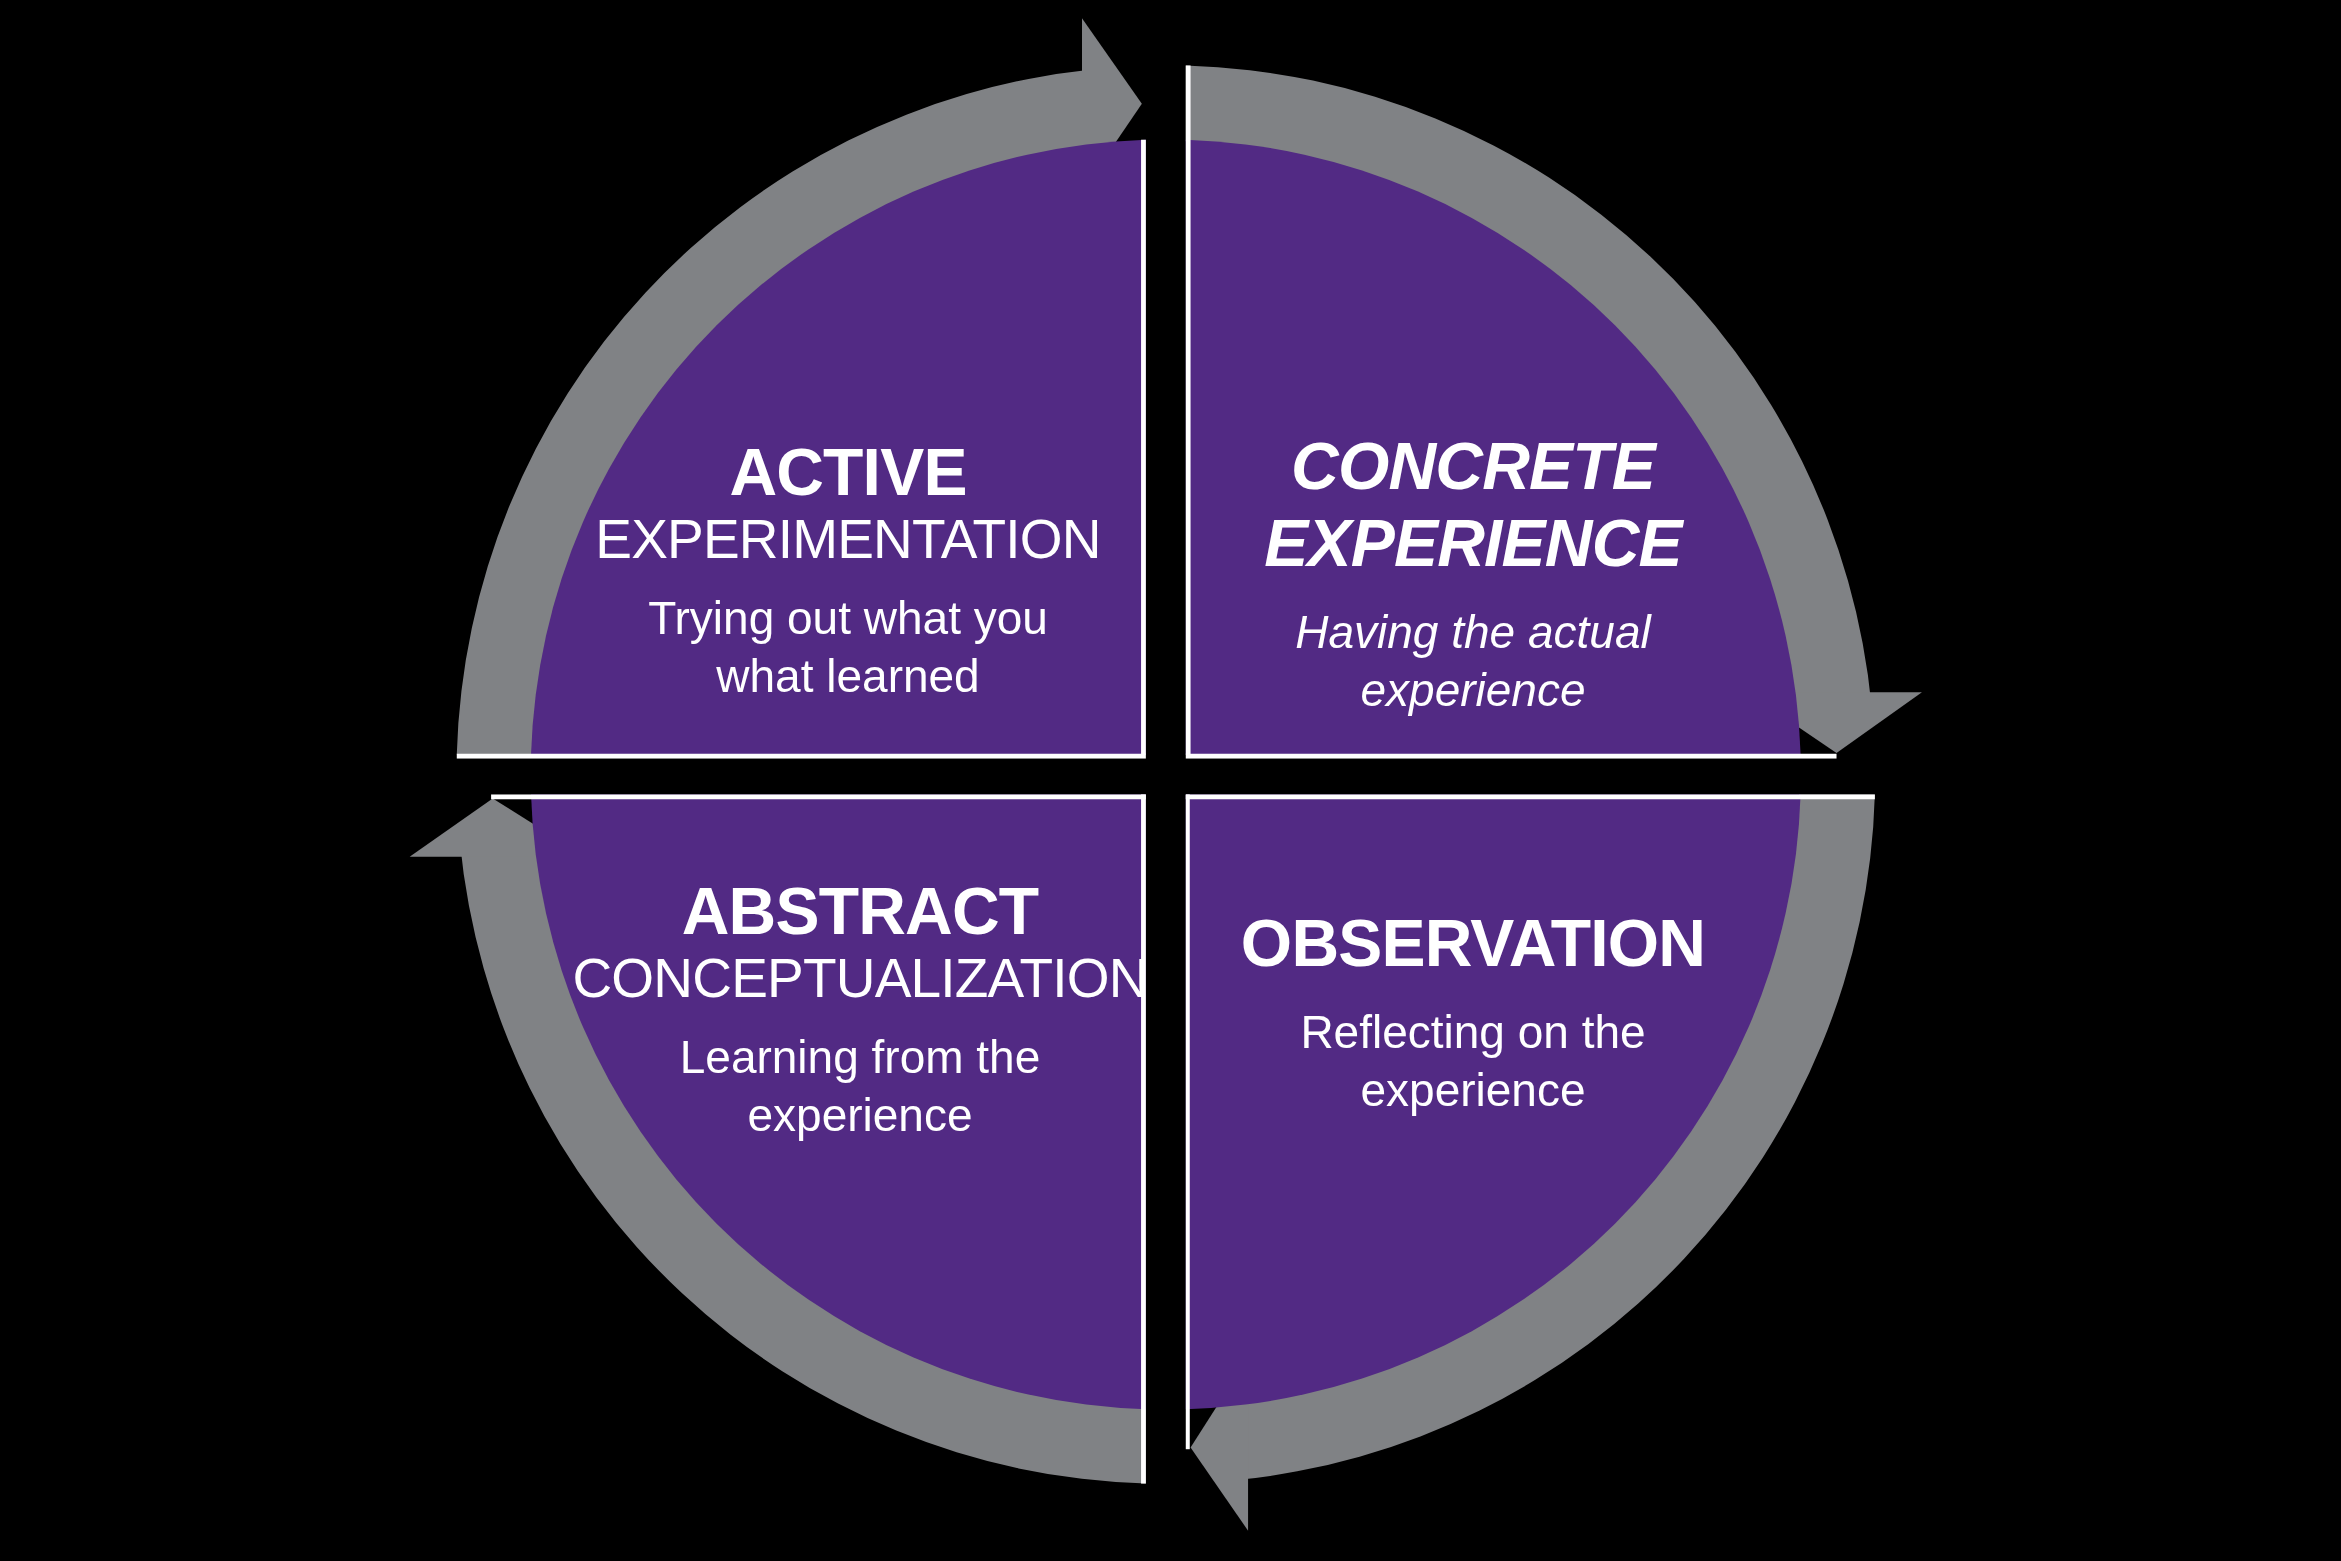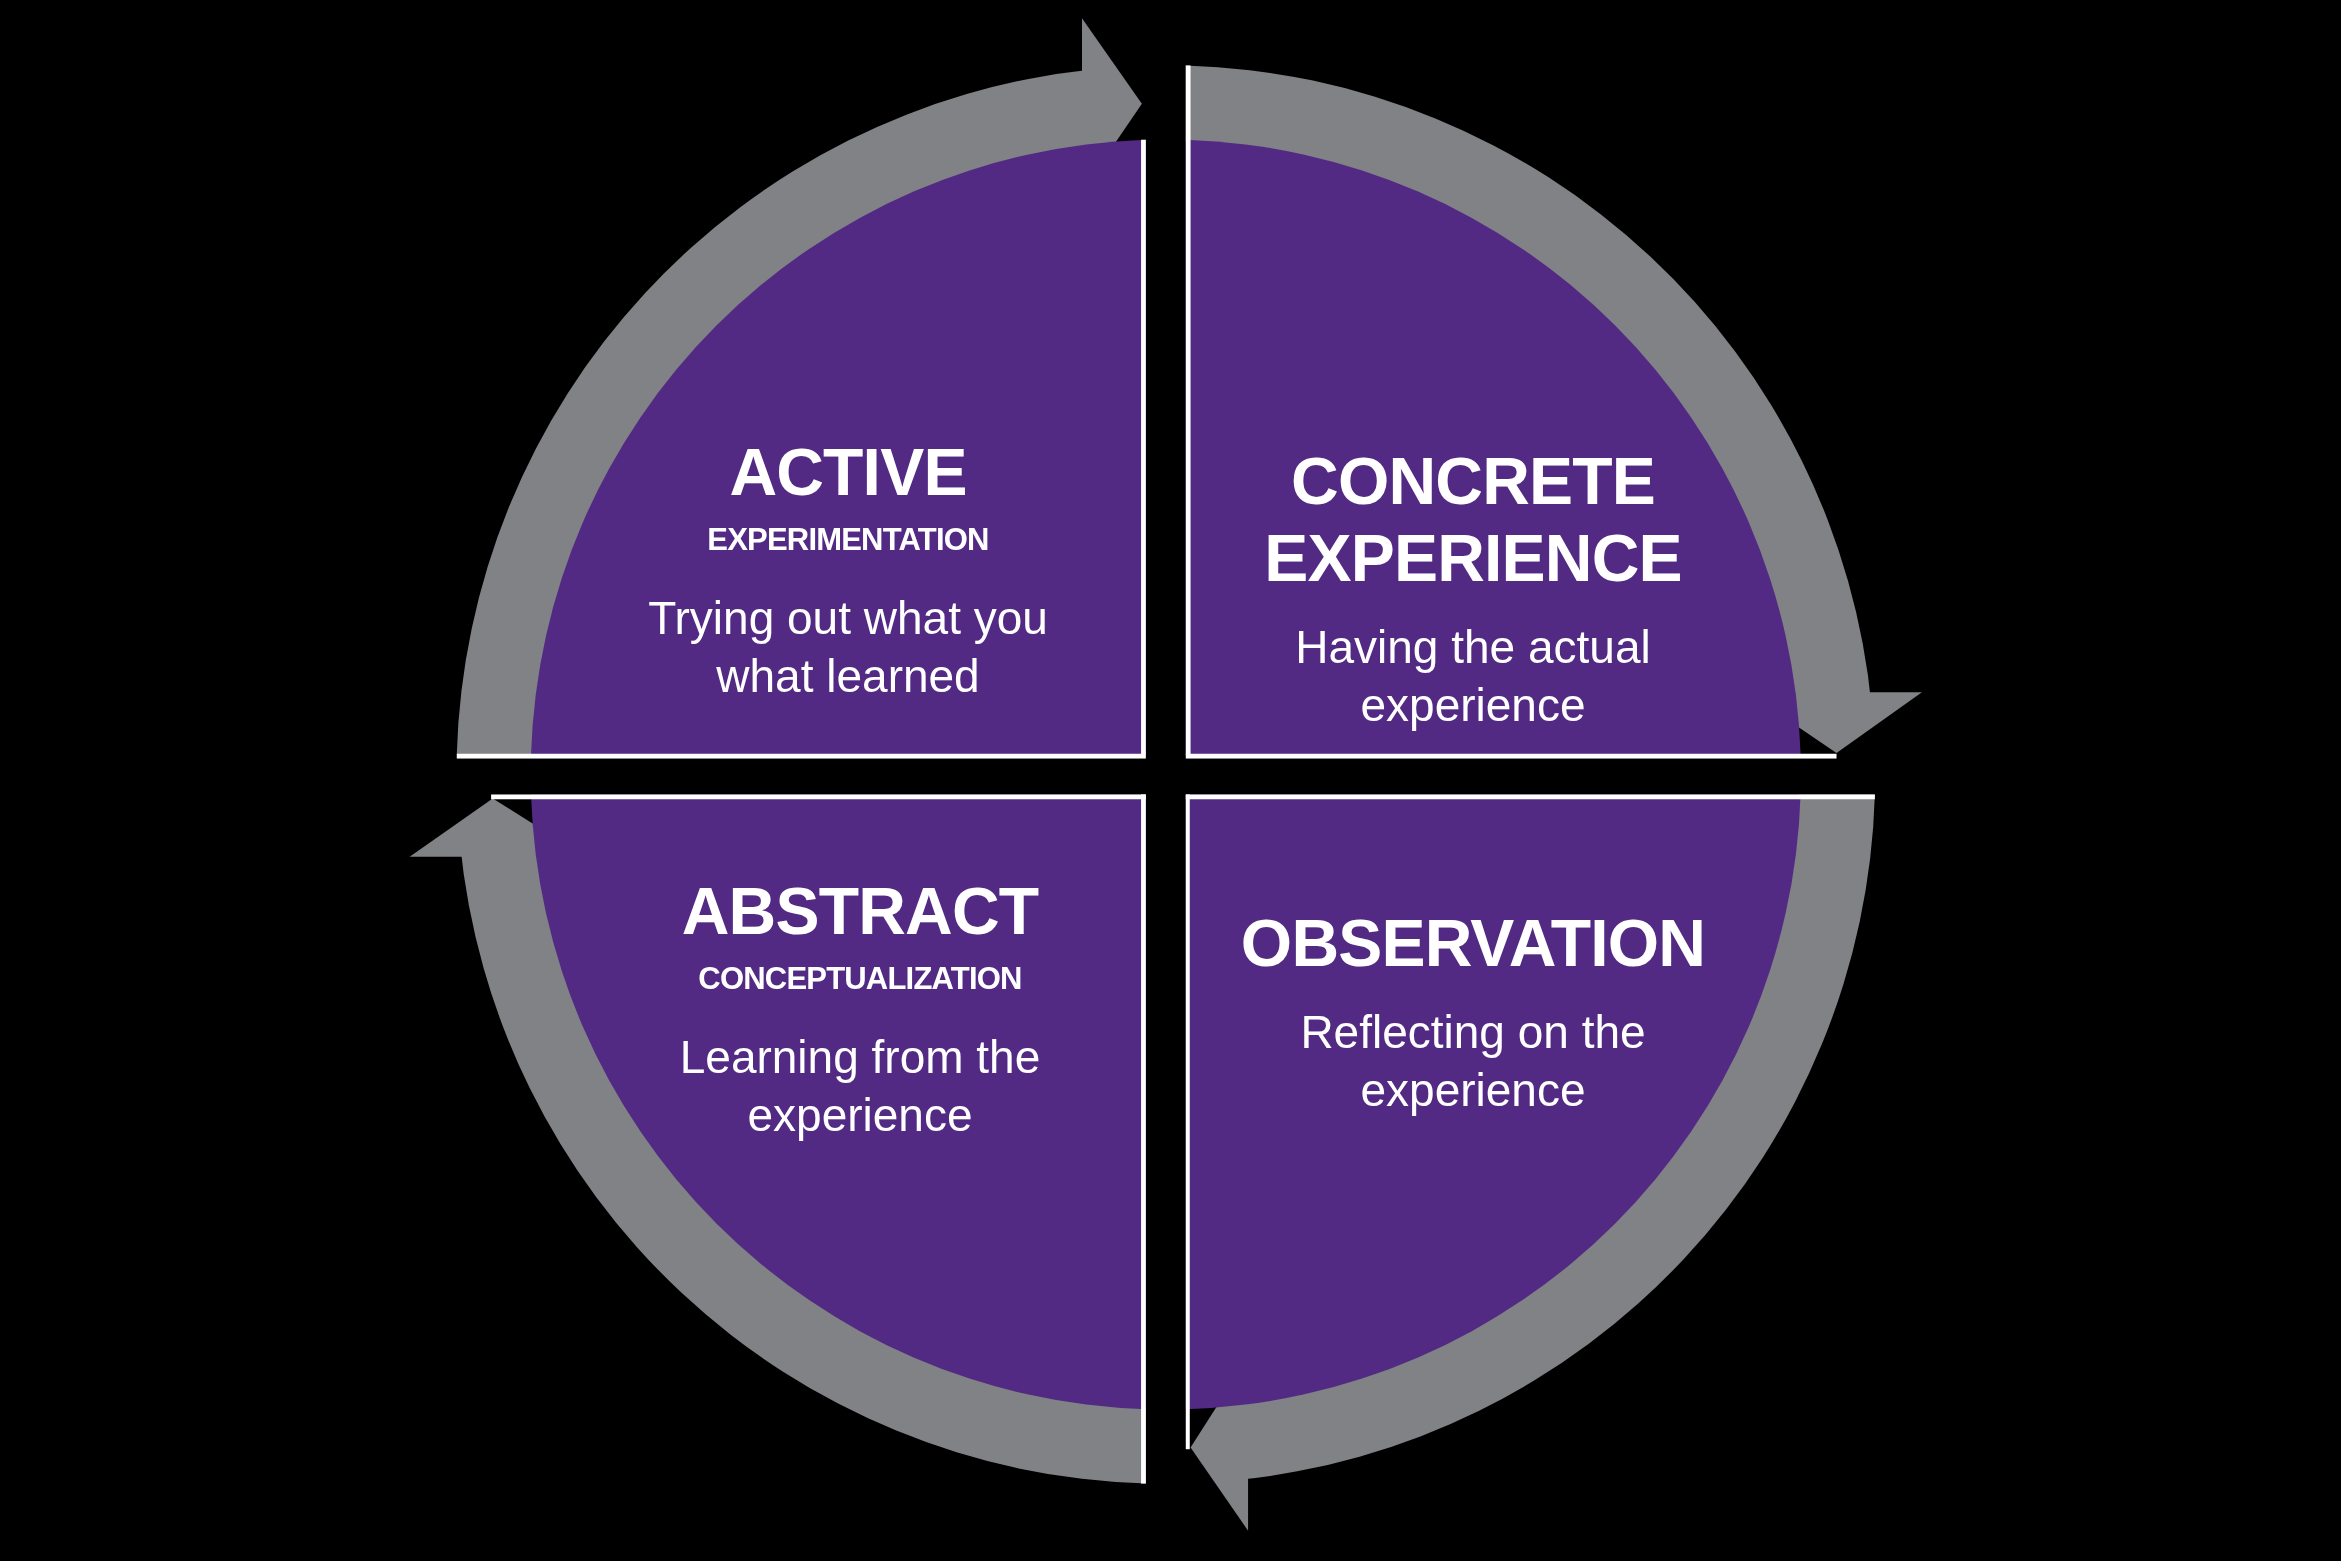--- a/index.html
+++ b/index.html
@@ -30,22 +30,22 @@
     pointer-events: none;
   }
   .h-lg {
     font-size: 66px;
     font-weight: bold;
     line-height: 77px;
     letter-spacing: -0.8px;
     white-space: nowrap;
   }
   .h-md {
-    font-size: 31px;
-    font-weight: bold;
+    font-size: 55px;
+    font-weight: normal;
     line-height: 57px;
     letter-spacing: -0.8px;
     white-space: nowrap;
   }
   .sub {
     font-size: 46px;
     font-weight: 400;
     line-height: 58px;
     white-space: nowrap;
   }
@@ -87,21 +87,21 @@
     <rect x="1485" y="995" width="5" height="820" fill="#FFFFFF"></rect>
   </svg>
 
   <div class="block" style="left:848px; top:569px;">
     <div class="h-lg">ACTIVE</div>
     <div class="h-md">EXPERIMENTATION</div>
     <div class="sub sub-first">Trying out what you</div>
     <div class="sub">what learned</div>
   </div>
 
-  <div class="block" style="left:1473px; top:588px;">
+  <div class="block" style="left:1473px; top:573px;font-style:italic;">
     <div class="h-lg">CONCRETE</div>
     <div class="h-lg">EXPERIENCE</div>
     <div class="sub sub-first">Having the actual</div>
     <div class="sub">experience</div>
   </div>
 
   <div class="block" style="left:860px; top:1008px;">
     <div class="h-lg">ABSTRACT</div>
     <div class="h-md">CONCEPTUALIZATION</div>
     <div class="sub sub-first">Learning from the</div>

